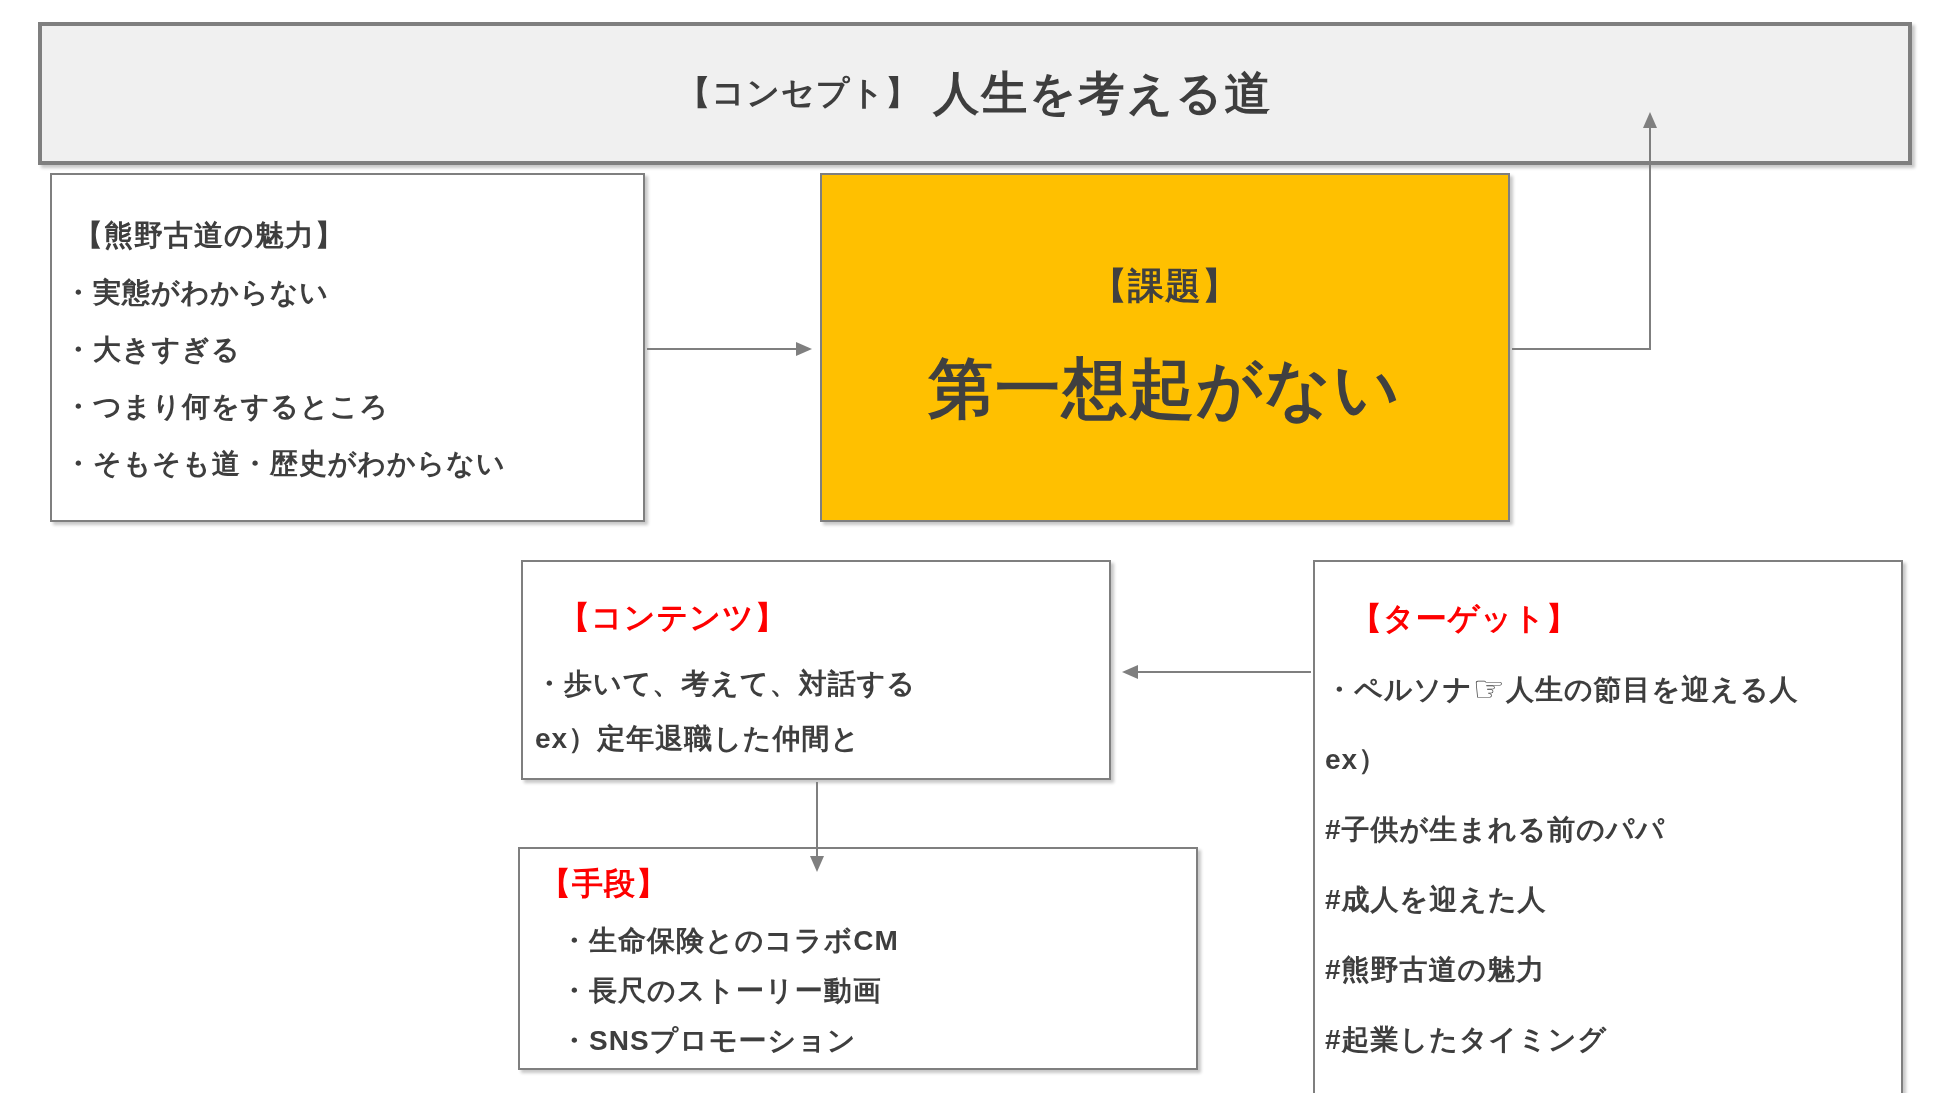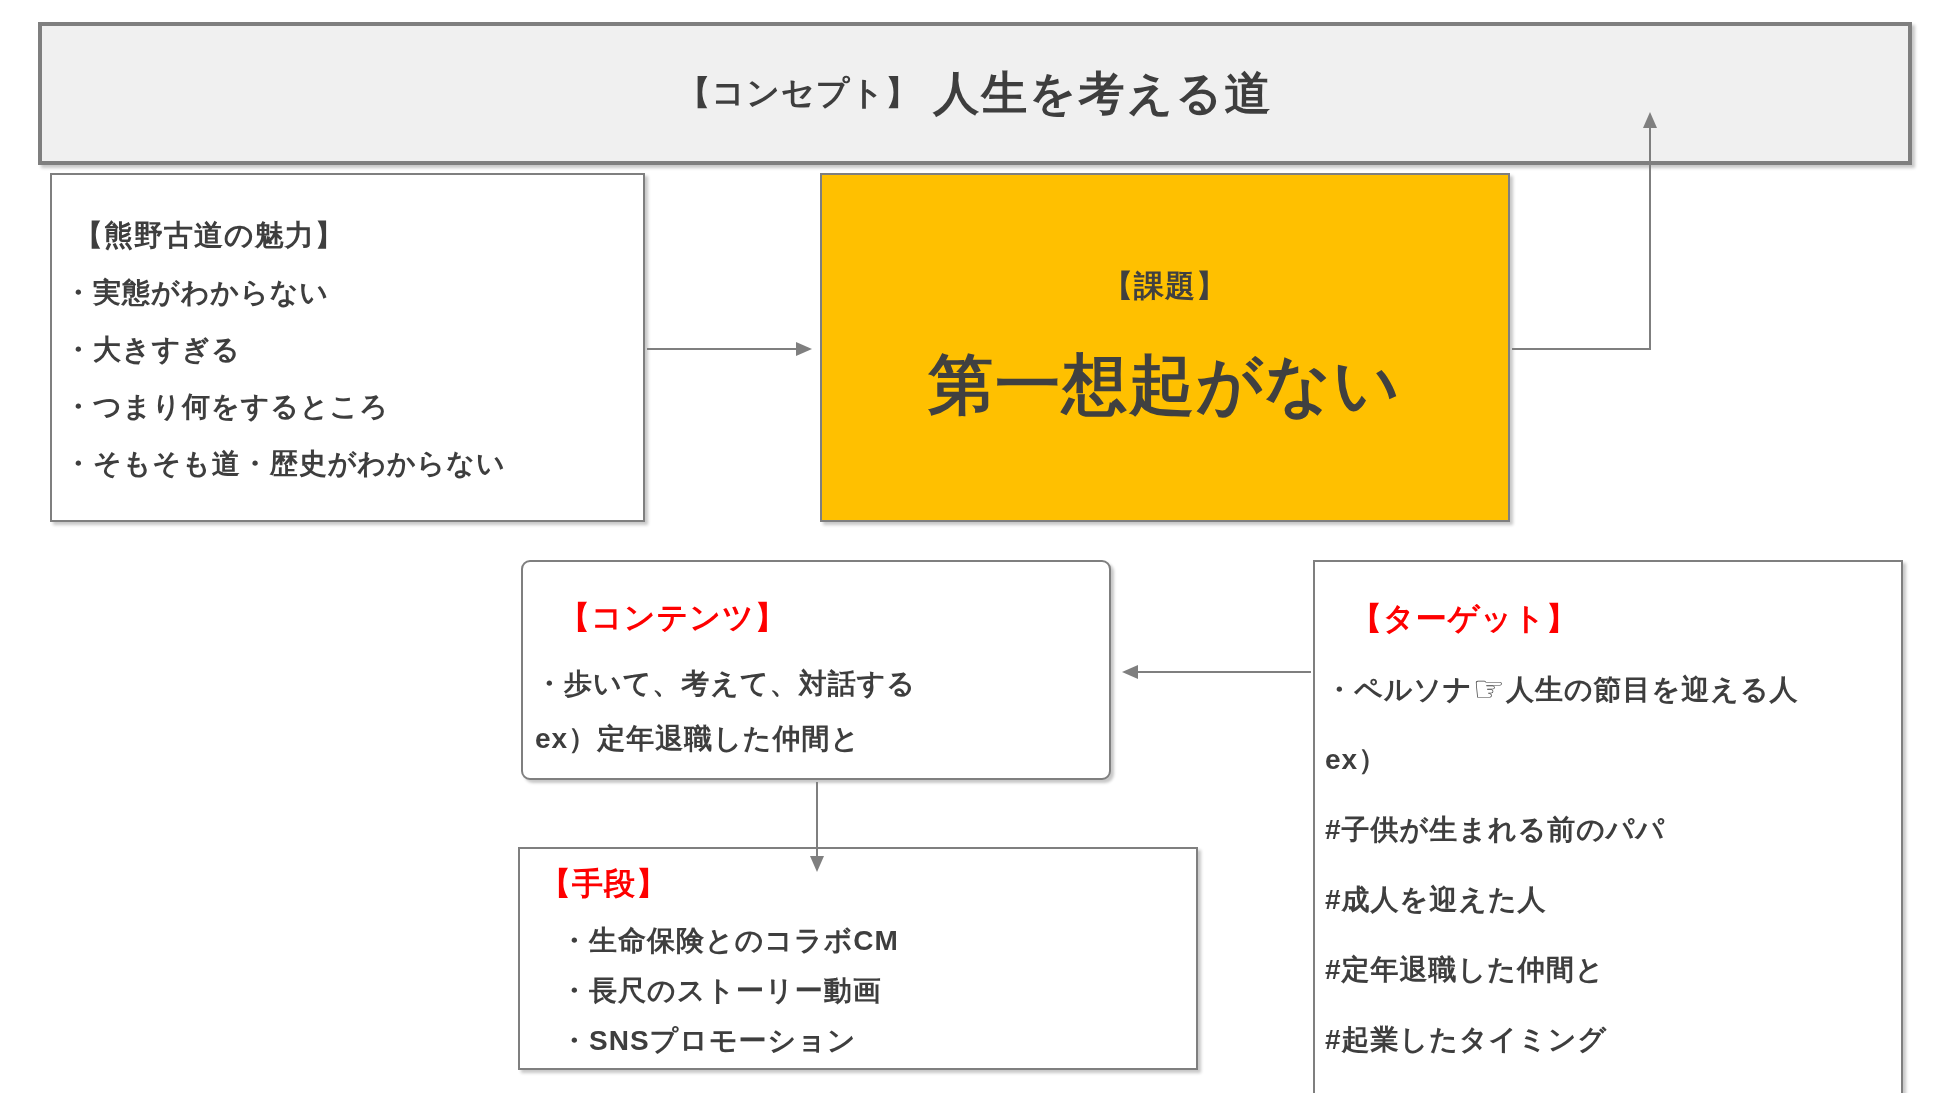--- a/index.html
+++ b/index.html
@@ -80,21 +80,21 @@
     height: 349px;
     background: #ffc000;
     display: flex;
     flex-direction: column;
     align-items: center;
     justify-content: center;
     gap: 34px;
     color: #404040;
   }
   .issue-label {
-    font-size: 30px;
+    font-size: 36px;
     letter-spacing: 1px;
   }
   .issue-title {
     font-size: 65px;
     letter-spacing: 2px;
   }
   
   .red-title {
     color: #fe0000;
     font-size: 31px;
@@ -103,21 +103,20 @@
   .b-line {
     letter-spacing: 1px;
   }
   
   .contents {
     left: 521px;
     top: 560px;
     width: 590px;
     height: 220px;
     padding: 30px 10px 0 12px;
-    border-radius: 9px;
   }
   .contents .red-title {
     padding-left: 24px;
     line-height: 52px;
   }
   .contents .b-lines { margin-top: 12px; }
   .contents .b-line {
     font-size: 28px;
     line-height: 55px;
   }
@@ -217,19 +216,19 @@
 
   <div class="box target">
     <div class="red-title">【ターゲット】</div>
     <div class="b-lines">
       <div class="b-line">
         <span>・ペルソナ</span><span class="hand-icon">☞</span><span>人生の節目を迎える人</span>
       </div>
       <div class="b-line">ex）</div>
       <div class="b-line">#子供が生まれる前のパパ</div>
       <div class="b-line">#成人を迎えた人</div>
-      <div class="b-line">#定年退職した仲間と</div>
+      <div class="b-line">#熊野古道の魅力</div>
       <div class="b-line">#起業したタイミング</div>
       <div class="b-line">#身内の不幸</div>
     </div>
   </div>
 
 </div>
 
 </body></html>

